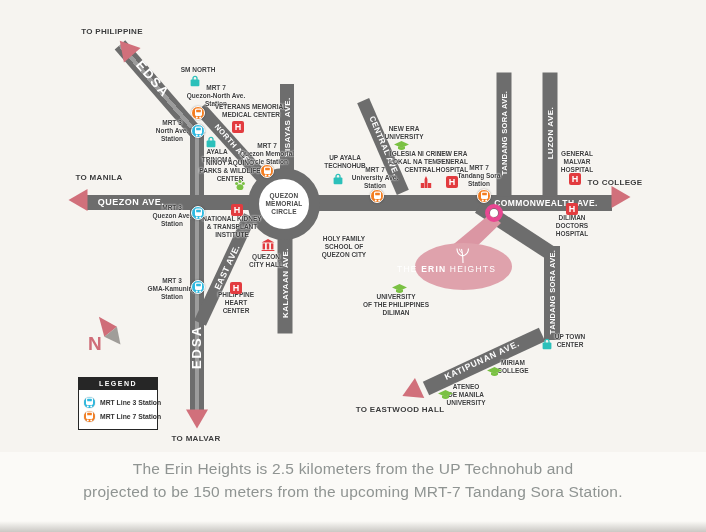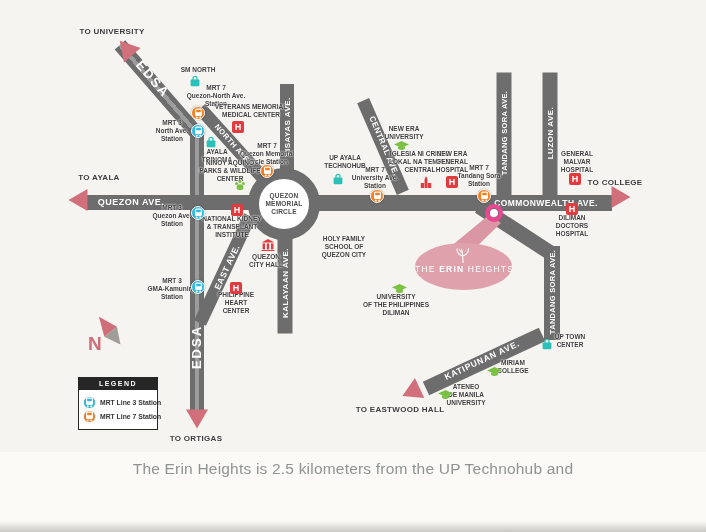--- a/index.html
+++ b/index.html
@@ -21,21 +21,21 @@
          box-sizing:border-box;display:flex;align-items:center;justify-content:center;z-index:5;
          box-shadow:0 0 2px rgba(0,0,0,.35);}
   .qmc-ring{position:absolute;left:248px;top:168px;width:72px;height:72px;border-radius:50%;
          border:11px solid #6d6d6d;background:#fff;box-sizing:border-box;z-index:2;
          display:flex;flex-direction:column;align-items:center;justify-content:center;}
   .qmc-ring div{font-size:6.5px;font-weight:bold;color:#4a4a4a;line-height:1.25;letter-spacing:.2px;}
   .overlay{position:absolute;left:0;top:0;z-index:6;pointer-events:none;}
   .erin-ellipse{position:absolute;left:415px;top:243px;width:97px;height:47px;border-radius:50%;
          background:#dfa2ac;z-index:7;}
   .erin-logo{position:absolute;left:452px;top:245px;z-index:8;}
-  .erin-text{position:absolute;left:415px;top:264px;width:97px;text-align:center;z-index:8;
+  .erin-text{position:absolute;left:397px;top:264px;width:97px;text-align:center;z-index:8;
          color:#fff;font-size:8.5px;letter-spacing:1.2px;white-space:nowrap;}
   .erin-text .b{font-weight:bold;}
   .compass-n{position:absolute;left:88px;top:333px;font-size:19px;font-weight:bold;color:#cf6d78;z-index:9;}
   .needle{position:absolute;left:99px;top:313px;width:22px;height:36px;transform:rotate(-38deg);z-index:9;}
   .needle .up{width:0;height:0;border-left:8px solid transparent;border-right:8px solid transparent;
          border-bottom:19px solid #cf6d78;margin:0 auto;}
   .needle .down{width:0;height:0;border-left:8px solid transparent;border-right:8px solid transparent;
          border-top:16px solid #a09d99;margin:0 auto;}
   .legend{position:absolute;left:78px;top:377px;width:80px;z-index:9;}
   .legend-header{background:#262626;color:#fff;font-size:7px;font-weight:bold;letter-spacing:1.5px;
@@ -76,27 +76,27 @@
       <div class="rlabel" style="left: 287px; top: 127px; font-size: 8px; letter-spacing: 0.5px; transform: translate(-50%, -50%) rotate(-90deg);">VISAYAS AVE.</div>
       <div class="rlabel" style="left: 384px; top: 146px; font-size: 8px; letter-spacing: 0.5px; transform: translate(-50%, -50%) rotate(67deg);">CENTRAL AVE.</div>
       <div class="rlabel" style="left: 504px; top: 133px; font-size: 7.5px; letter-spacing: 0.3px; transform: translate(-50%, -50%) rotate(-90deg);">TANDANG SORA AVE.</div>
       <div class="rlabel" style="left: 550px; top: 133px; font-size: 8px; letter-spacing: 0.5px; transform: translate(-50%, -50%) rotate(-90deg);">LUZON AVE.</div>
       <div class="rlabel" style="left: 546px; top: 203px; font-size: 8.5px; letter-spacing: 0.4px; transform: translate(-50%, -50%) rotate(0deg);">COMMONWEALTH AVE.</div>
       <div class="rlabel" style="left: 227px; top: 267px; font-size: 8.5px; letter-spacing: 0.5px; transform: translate(-50%, -50%) rotate(-65deg);">EAST AVE.</div>
       <div class="rlabel" style="left: 285px; top: 283px; font-size: 8px; letter-spacing: 0.5px; transform: translate(-50%, -50%) rotate(-90deg);">KALAYAAN AVE.</div>
       <div class="rlabel" style="left: 552px; top: 292px; font-size: 7.5px; letter-spacing: 0.3px; transform: translate(-50%, -50%) rotate(-90deg);">TANDANG SORA AVE.</div>
       <div class="rlabel" style="left: 482px; top: 360px; font-size: 8.5px; letter-spacing: 0.8px; transform: translate(-50%, -50%) rotate(-25deg);">KATIPUNAN AVE.</div>
       <div class="rlabel" style="left: 196px; top: 347px; font-size: 13px; letter-spacing: 2px; transform: translate(-50%, -50%) rotate(-90deg);">EDSA</div>
-      <div class="dirlabel" style="left: 112px; top: 31px; transform: translate(-50%, -50%);">TO UNIVERSITY</div>
+      <div class="dirlabel" style="left: 112px; top: 31px; transform: translate(-50%, -50%);">TO PHILIPPINE</div>
       <div class="arrow" style="left: 126px; top: 48px; border-bottom-color: rgb(209, 112, 123); transform: translate(-50%, -50%) rotate(-41deg);"></div>
-      <div class="dirlabel" style="left: 99px; top: 177px; transform: translate(-50%, -50%);">TO AYALA</div>
+      <div class="dirlabel" style="left: 99px; top: 177px; transform: translate(-50%, -50%);">TO MANILA</div>
       <div class="arrow" style="left: 78px; top: 200px; border-bottom-color: rgb(209, 112, 123); transform: translate(-50%, -50%) rotate(-90deg);"></div>
       <div class="dirlabel" style="left: 615px; top: 182px; transform: translate(-50%, -50%);">TO COLLEGE</div>
       <div class="arrow" style="left: 621px; top: 197px; border-bottom-color: rgb(209, 112, 123); transform: translate(-50%, -50%) rotate(90deg);"></div>
-      <div class="dirlabel" style="left: 196px; top: 438px; transform: translate(-50%, -50%);">TO ORTIGAS</div>
+      <div class="dirlabel" style="left: 196px; top: 438px; transform: translate(-50%, -50%);">TO MALVAR</div>
       <div class="arrow" style="left: 197px; top: 419px; border-bottom-color: rgb(209, 112, 123); transform: translate(-50%, -50%) rotate(180deg);"></div>
       <div class="dirlabel" style="left: 400px; top: 409px; transform: translate(-50%, -50%);">TO EASTWOOD HALL</div>
       <div class="arrow" style="left: 411px; top: 392px; border-bottom-color: rgb(209, 112, 123); transform: translate(-50%, -50%) rotate(-115deg);"></div>
       <div class="station-dot" style="left: 191px; top: 106px; background: rgb(244, 125, 32);">
         <svg width="9" height="11" viewBox="0 0 9 11">
           <rect x="1" y="0.5" width="7" height="7.6" rx="1.6" fill="#fff"></rect>
           <rect x="2.2" y="1.8" width="4.6" height="2.4" rx="0.5" fill="#f47d20"></rect>
           <circle cx="2.8" cy="9.6" r="1" fill="#fff"></circle>
           <circle cx="6.2" cy="9.6" r="1" fill="#fff"></circle>
         </svg>
@@ -430,17 +430,18 @@
             </svg>
           </div>
           <div class="lbl">MRT Line 7 Station</div>
         </div>
       </div>
   </div>
 
   <div class="caption-band">
     <div class="caption">
       <div>The Erin Heights is 2.5 kilometers from the UP Technohub and</div>
+      <div>projected to be 150 meters from the upcoming MRT-7 Tandang Sora Station.</div>
     </div>
   </div>
 
   <div class="bottom-shade"></div>
 </div>
 
 </body></html>

